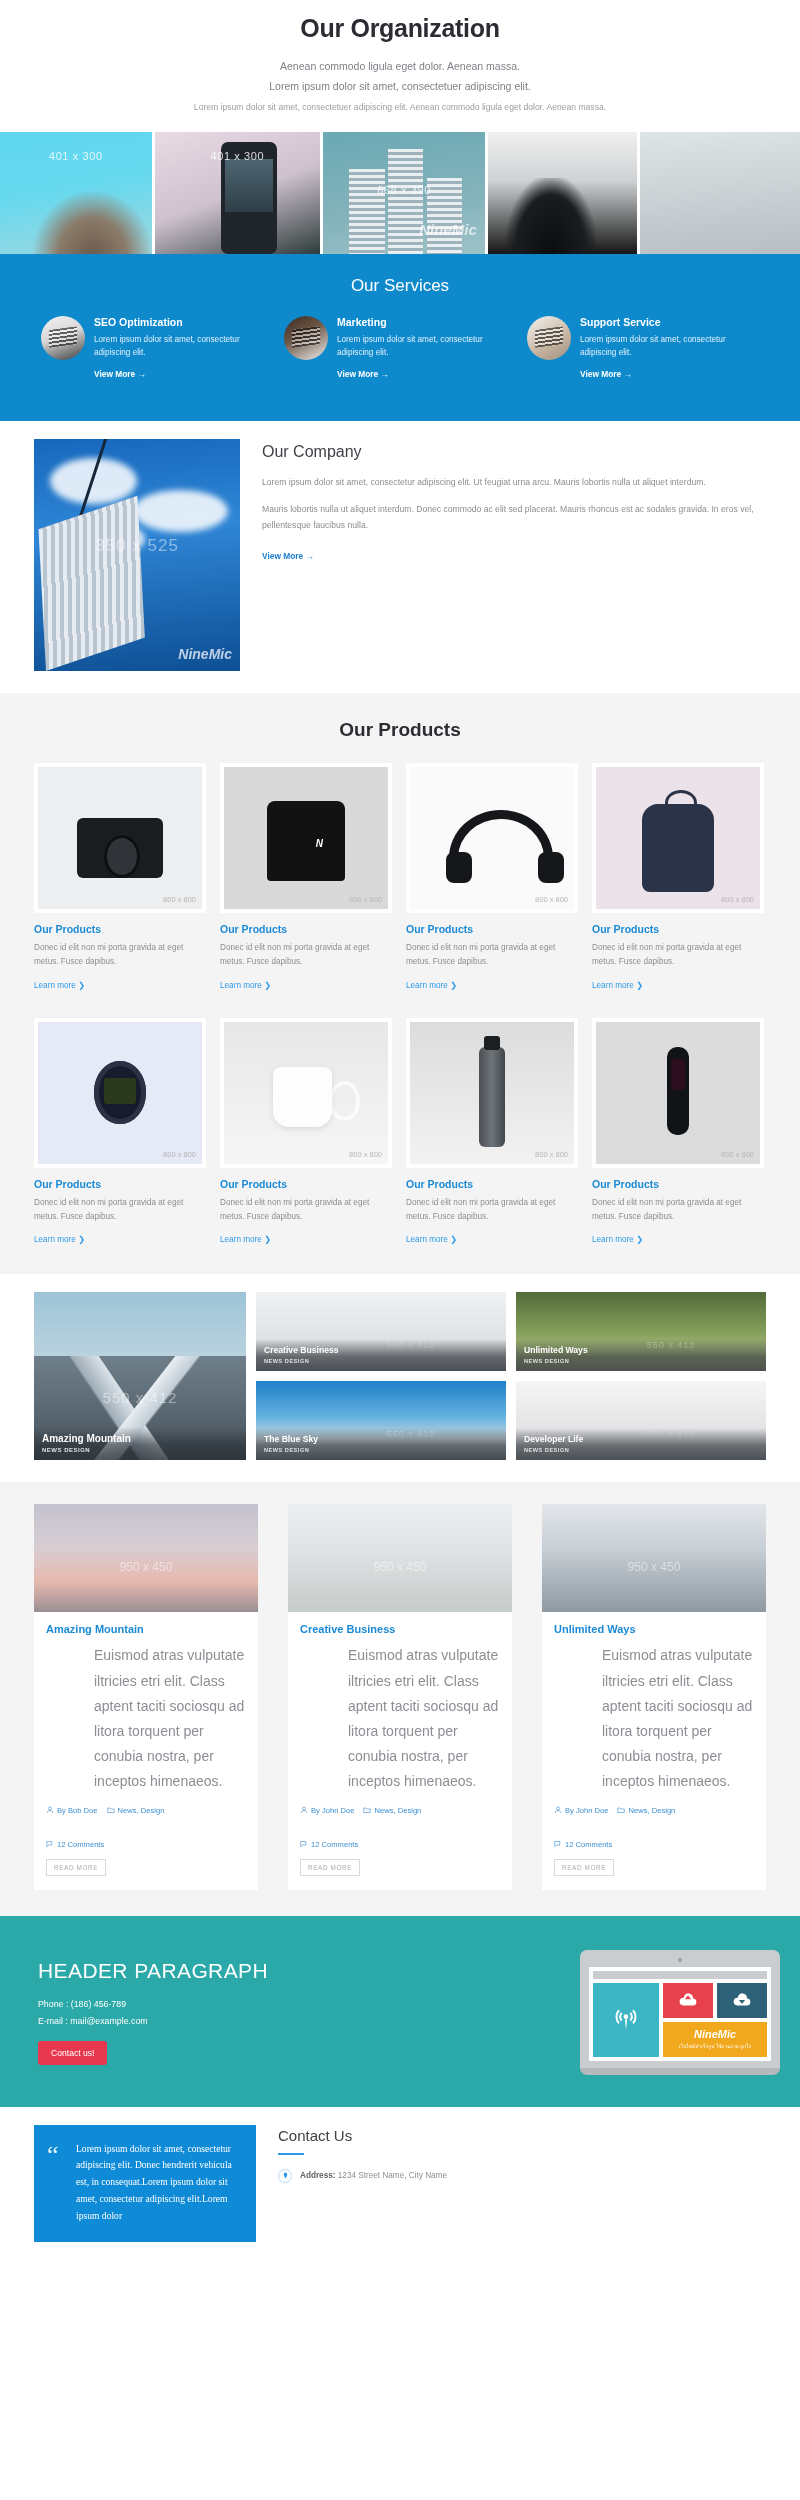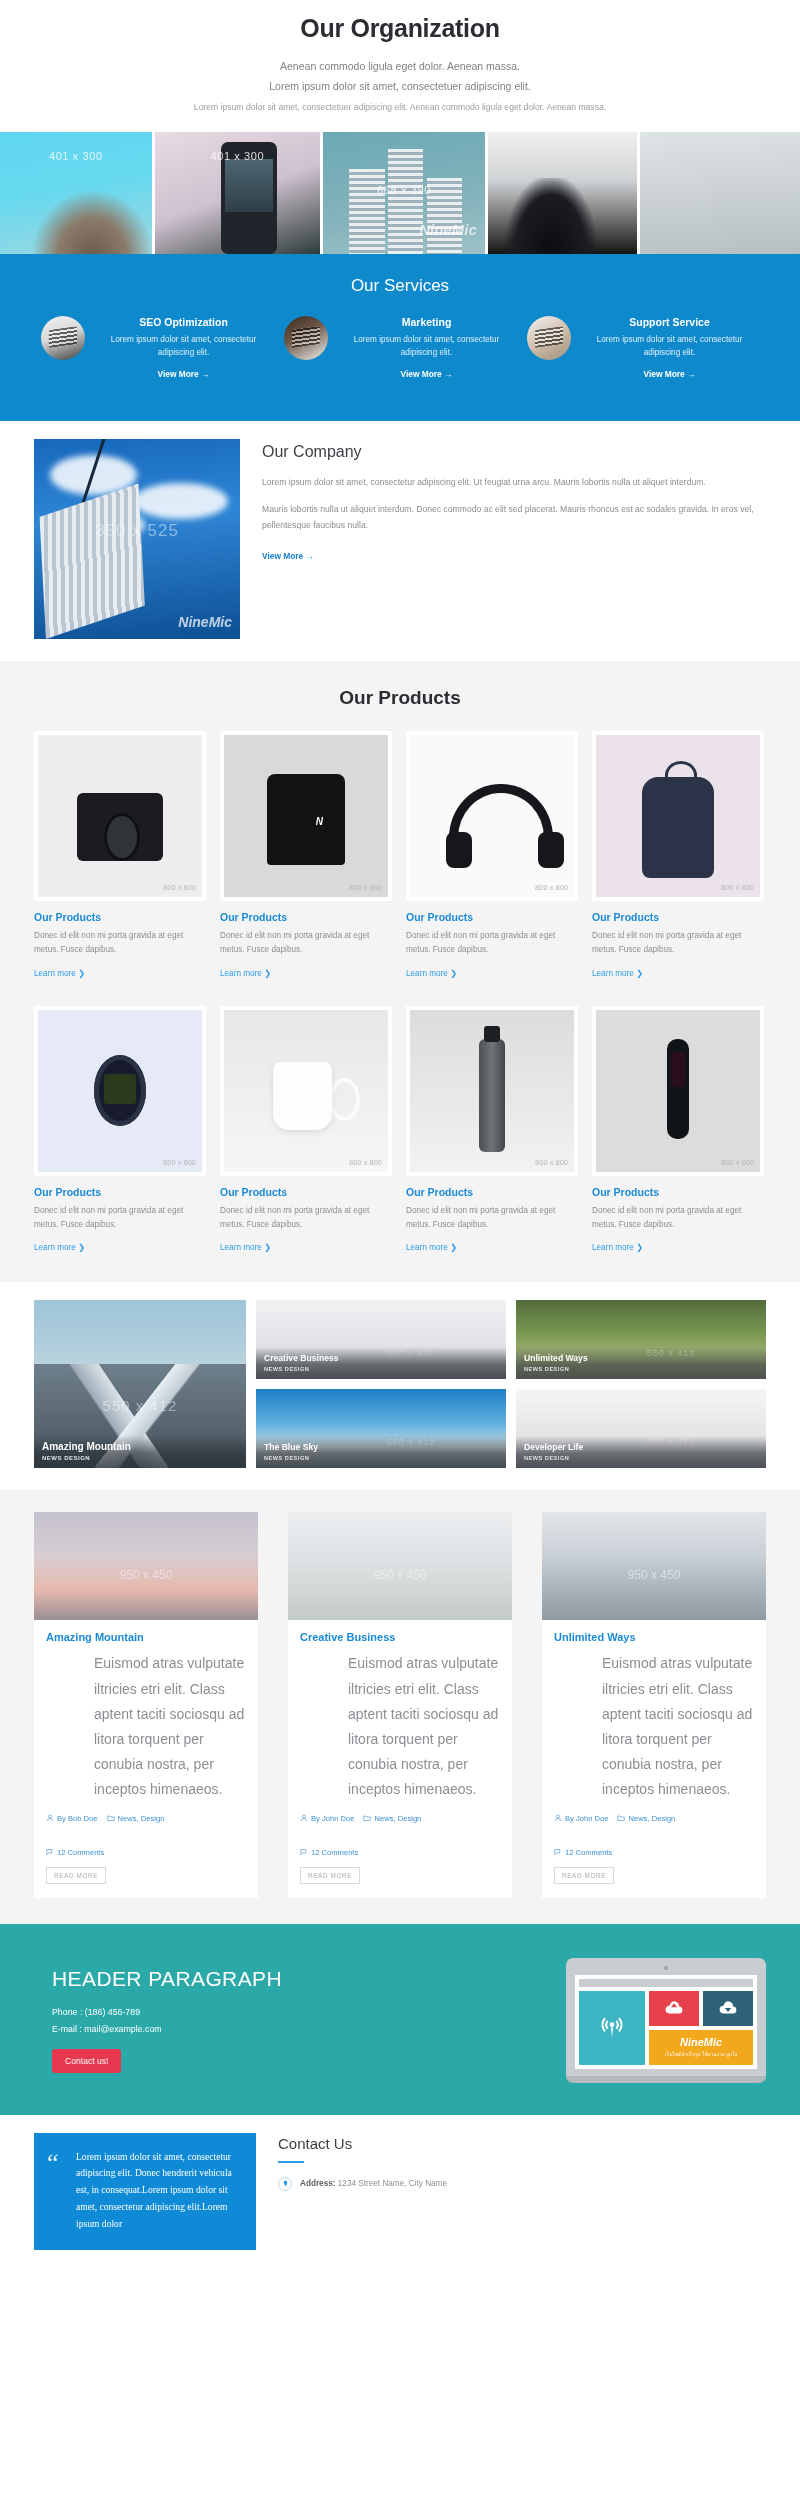--- a/index.html
+++ b/index.html
@@ -46,41 +46,41 @@
   .sil-phone-screen { position:absolute; left:8%; top:15%; right:8%; height:48%;
     background:linear-gradient(180deg,#4d6672,#2f3f47); }
   .sil-bldg { position:absolute; bottom:0; width:22%; background:
     repeating-linear-gradient(180deg,#e9eef1 0 3px,#9fb3bd 3px 6px); }
   .sil-people { position:absolute; bottom:0; left:12%; width:60%; height:62%;
     background: radial-gradient(ellipse at 50% 100%, #0b0c0e 0%, #1a1c20 55%, rgba(0,0,0,0) 75%); }
 
   
   .services { background: #0d89cc; padding: 22px 0 40px; }
   .services h2 { text-align:center; color:#fff; font-size:17px; font-weight:normal; margin-bottom:20px; }
-  .svc-row { display:flex; justify-content:center; gap:11px; padding: 0 32px; text-align: center; }
+  .svc-row { display:flex; justify-content:center; gap:11px; padding: 0 32px; }
   .svc { display:flex; gap:9px; width: 232px; }
   .svc-icon {
     width:44px; height:44px; border-radius:50%; flex:0 0 44px; overflow:hidden;
     position:relative;
   }
   .svc-icon.i1 { background: linear-gradient(160deg,#f2f2f2 0%,#d7d7d7 45%,#3d3d3d 100%); }
   .svc-icon.i2 { background: linear-gradient(150deg,#3a2a20 0%,#6b5544 40%,#efefef 100%); }
   .svc-icon.i3 { background: linear-gradient(150deg,#f4f4f4 0%,#cbb9a4 55%,#9d8e7e 100%); }
   .svc-icon .glyph { position:absolute; left:18%; top:28%; width:64%; height:40%;
     background: repeating-linear-gradient(180deg, rgba(0,0,0,.55) 0 2px, rgba(255,255,255,.45) 2px 4px);
     transform: skewX(-8deg) rotate(-8deg); border-radius:2px; }
   .svc-body { flex:1; }
   .svc-title { color:#fff; font-size:10.5px; font-weight:bold; margin-bottom:5px; }
   .svc-desc { color:#e3f1fb; font-size:8.2px; line-height:1.65; }
   .svc-more { display:inline-block; color:#fff; font-size:8.4px; font-weight:bold; margin-top:9px; text-decoration:none; }
 
   
   .company { background:#fff; padding: 18px 0 22px; display:flex; gap:22px; padding-left:34px; padding-right:34px; }
   .company-img {
-    width: 206px; height: 200px; flex:0 0 206px; position:relative; overflow:hidden;
+    width: 206px; height: 232px; flex:0 0 206px; position:relative; overflow:hidden;
     background: linear-gradient(175deg,#1668bd 0%,#2f86d6 40%,#0d4f94 100%);
   }
   .company-img .cloud { position:absolute; border-radius:50%; background:rgba(255,255,255,.85); filter: blur(3px); }
   .company-img .tower {
     position:absolute; left:6%; bottom:0; width:48%; height:62%;
     background: repeating-linear-gradient(92deg,#e6ecf2 0 4px,#b9c6d2 4px 8px);
     transform: skewY(-16deg) rotate(-3deg); transform-origin: bottom left;
   }
   .company-img .pole { position:absolute; left:28%; top:-4%; width:3px; height:40%; background:#15273b; transform: rotate(18deg); }
   .img-size-label { position:absolute; left:50%; top:46%; transform:translate(-50%,-50%);
@@ -90,21 +90,21 @@
   .company-body h2 { font-size:16px; font-weight:normal; color:#3e4146; margin-bottom:14px; }
   .company-body p { font-size:8.6px; color:#8a8d92; line-height:1.85; margin-bottom:11px; }
   .company-more { color:#1b7fd1; font-size:8.4px; font-weight:bold; text-decoration:none; }
 
   
   .products { background:#f4f4f4; padding: 26px 0 28px; }
   .products h2 { text-align:center; font-size:19px; font-weight:bold; color:#2b2d33; margin-bottom:22px; }
   .prod-row { display:flex; gap:14px; padding: 0 34px; margin-bottom: 26px; }
   .prod-card { width: 172px; }
   .prod-thumb { background:#fff; padding:4px; }
-  .prod-imgbox { position:relative; height:162px; overflow:hidden; }
+  .prod-imgbox { position:relative; height:142px; overflow:hidden; }
   .prod-imgbox .size { position:absolute; right:6px; bottom:5px; color:#b6b6b6; font-size:7.5px; }
   .prod-title { color:#1b8ad6; font-size:10.5px; font-weight:bold; margin:10px 0 6px; }
   .prod-desc { font-size:8.2px; color:#8b8e93; line-height:1.75; }
   .prod-link { display:inline-block; margin-top:10px; color:#2e9bea; font-size:8.2px; text-decoration:none; }
 
   
   .art { position:absolute; inset:0; }
   .art.camera { background:#edeef0; }
   .art.camera::after { content:""; position:absolute; left:24%; top:36%; width:52%; height:42%; background:#1a1c1f; border-radius:6px; }
   .art.camera::before { content:""; position:absolute; left:40%; top:48%; width:22%; height:30%; background:#303338; border-radius:50%; z-index:2; box-shadow: inset 0 0 0 3px #0e0f11; }
@@ -169,21 +169,21 @@
   .blog-title { color:#1b8ad6; font-size:11px; font-weight:bold; margin-bottom:8px; }
   .blog-desc { font-size:14px; color:#8b8e93; line-height:1.8;margin-left:48px; }
   .blog-meta { margin-top:11px; font-size:7.6px; color:#3e8fd0; display:flex; flex-wrap:wrap; gap:9px; align-items:center; }
   .blog-meta .mi { display:flex; align-items:center; gap:3px; }
   .blog-meta .line2 { width:100%; margin-top:16px; }
   .blog-read { display:inline-block; margin-top:10px; border:1px solid #dadada; color:#a9acb0;
     font-size:6.4px; letter-spacing:.6px; padding:4px 7px; text-decoration:none; }
   .ico { width:8px; height:8px; display:inline-block; fill:none; stroke:#6aa6d8; stroke-width:1.6; }
 
   
-  .cta { background:#2ba8a8; padding: 34px 34px 32px; display:flex; align-items:center; gap:20px; }
+  .cta { background:#2ba8a8; padding: 34px 20px 32px; display:flex; align-items:center; gap:20px; }
   .cta-left { flex:1; padding-left:18px; }
   .cta-title { color:#fff; font-size:21px; letter-spacing:.4px; margin-bottom:13px; font-weight:normal; }
   .cta-line { color:#fff; font-size:8.8px; line-height:1.9; }
   .cta-btn { display:inline-block; margin-top:12px; background:#e8384f; color:#fff;
     font-size:8.6px; padding:7px 13px; border-radius:3px; text-decoration:none; }
   
   .laptop { width:200px; flex:0 0 200px; }
   .lt-screen { background:#c9cdd0; border-radius:7px 7px 0 0; padding:8px 9px 7px; }
   .lt-cam { width:4px; height:4px; background:#9aa0a4; border-radius:50%; margin:0 auto 5px; }
   .lt-inner { background:#fff; padding:4px; }

